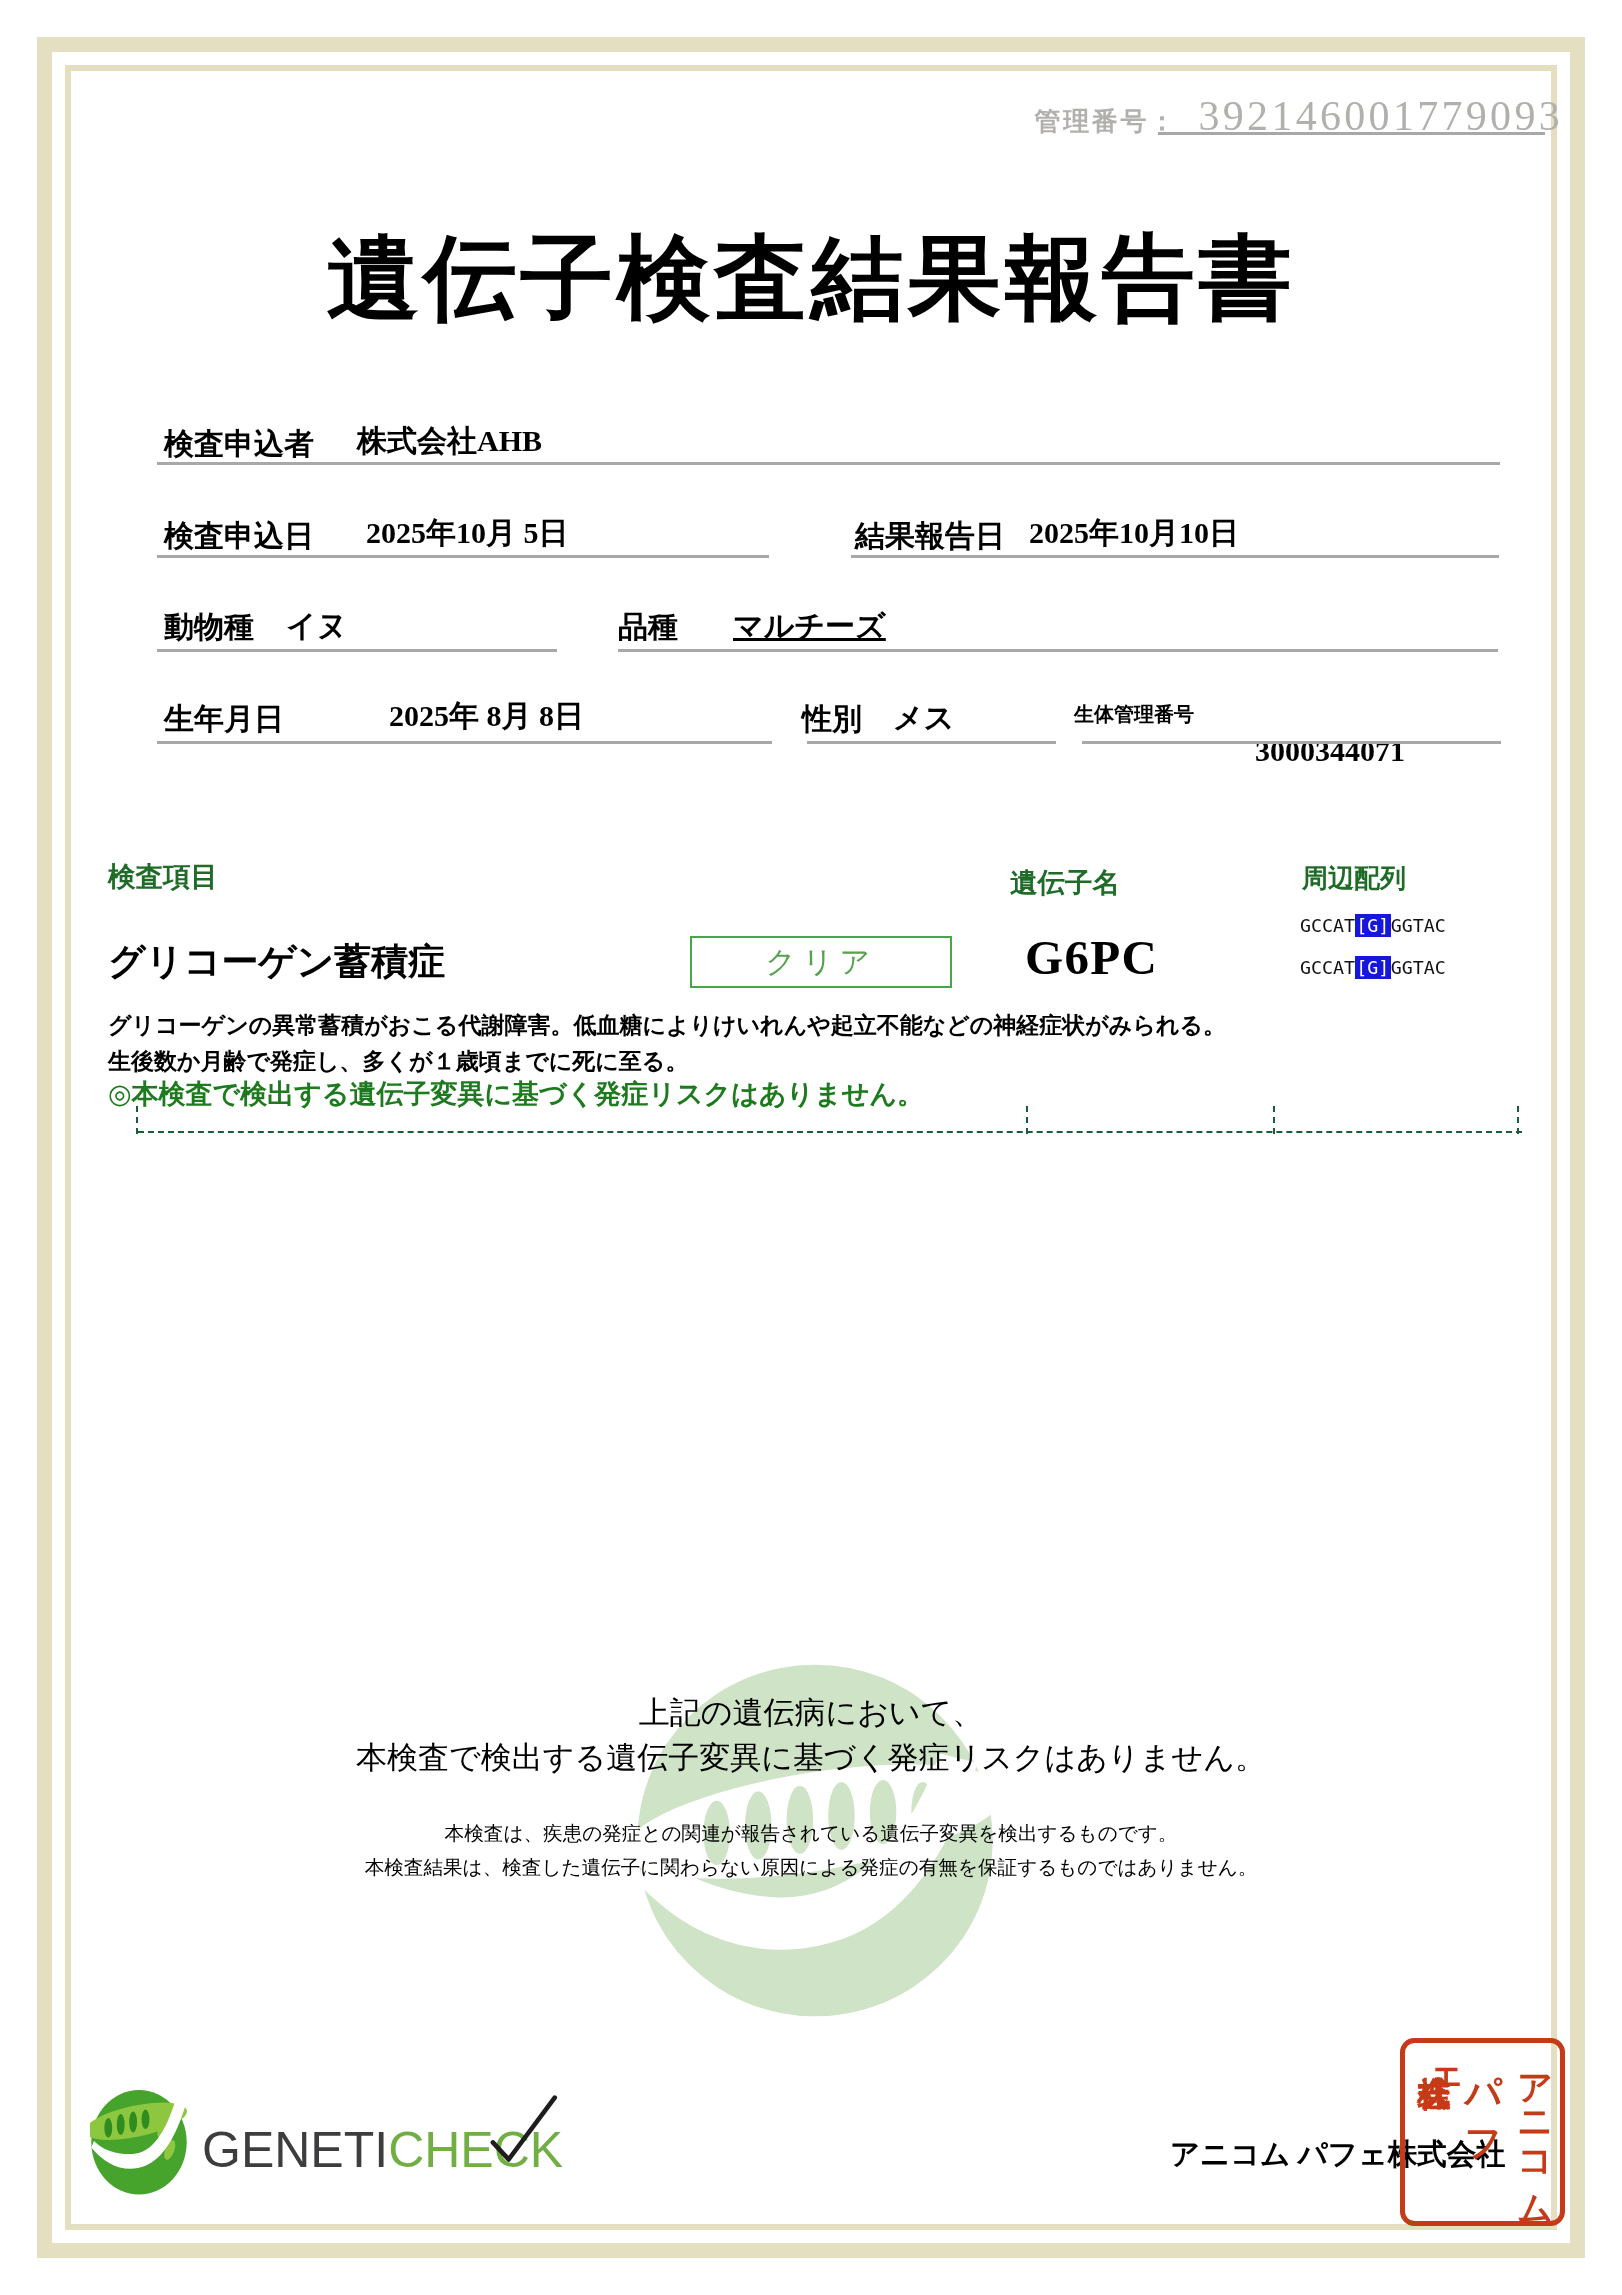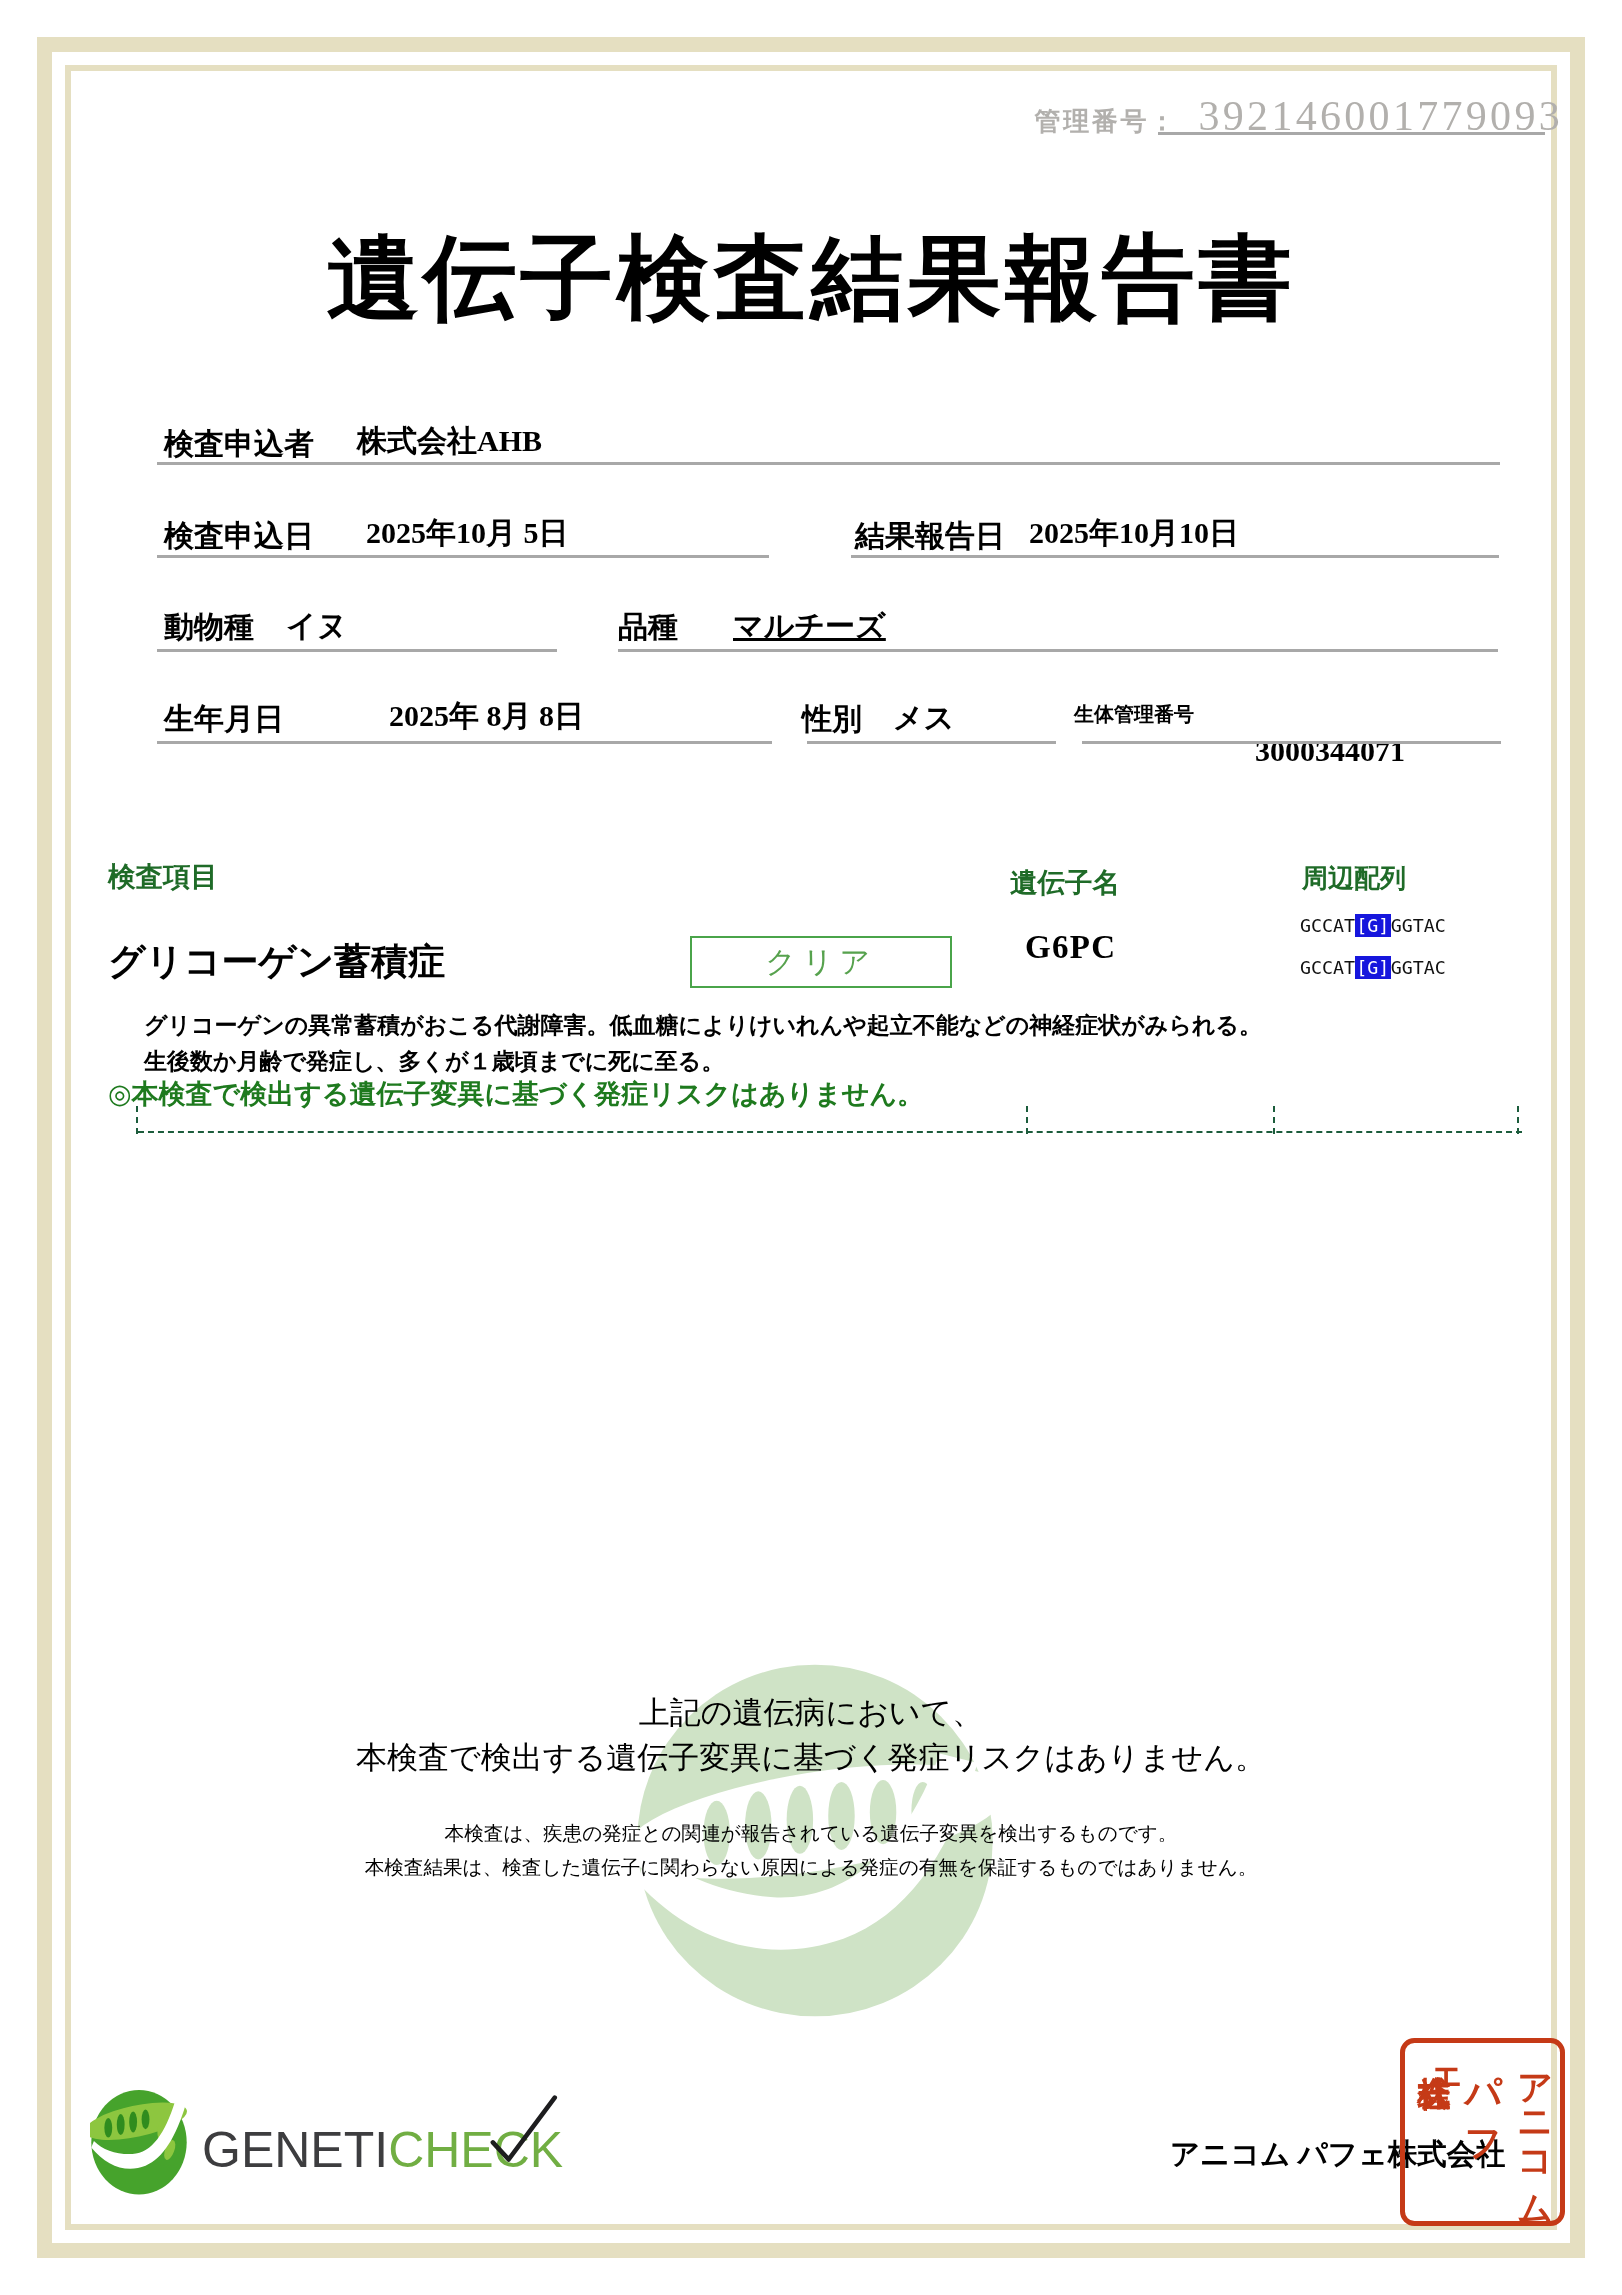--- a/index.html
+++ b/index.html
@@ -29,24 +29,24 @@
          font-size:93px;font-weight:bold;letter-spacing:3.9px;}
   
   .flabel{position:absolute;font-size:30px;font-weight:bold;white-space:nowrap;}
   .fvalue{position:absolute;font-size:30px;font-weight:bold;white-space:nowrap;}
   
   .green-h{position:absolute;font-size:27.5px;font-weight:bold;color:var(--green-dark);white-space:nowrap;}
   .disease{position:absolute;font-size:37px;font-weight:bold;white-space:nowrap;}
   .result-box{position:absolute;left:690px;top:936px;width:262px;height:52px;
               border:2.6px solid var(--green-result-border);display:flex;align-items:center;justify-content:center;}
   .result-box span{font-size:30px;color:var(--green-result-text);letter-spacing:6.5px;}
-  .gene{position:absolute;font-size:33px;font-weight:bold;letter-spacing:1.3px;}
+  .gene{position:absolute;font-size:49px;font-weight:bold;letter-spacing:1.3px;}
   .seq{position:absolute;font-family:"DejaVu Sans Mono",monospace;font-size:18.3px;white-space:nowrap;color:#111;}
   .seq .var{background:var(--highlight-blue);color:#ffffff;padding:0.7px 1.3px;}
-  .desc{position:absolute;font-size:23px;font-weight:bold;white-space:nowrap;margin-left:36px;}
+  .desc{position:absolute;font-size:23px;font-weight:bold;white-space:nowrap;}
   .risk{position:absolute;font-size:27px;font-weight:bold;color:var(--green-risk);white-space:nowrap;}
   .vdash{position:absolute;top:1106px;height:27.5px;width:0;border-left:2px dashed var(--green-dashed);}
   .hdash{position:absolute;top:1131px;left:138px;width:1384px;height:0;border-top:2.6px dashed var(--green-dashed);}
   
   .sum1{position:absolute;top:1692px;left:0;width:1622px;text-align:center;font-size:31px;
         font-family:"Liberation Sans","DejaVu Sans",sans-serif;}
   .sum2{position:absolute;top:1737px;left:0;width:1622px;text-align:center;font-size:31px;
         font-family:"Liberation Sans","DejaVu Sans",sans-serif;}
   .disc{position:absolute;left:0;width:1622px;text-align:center;font-size:19.6px;
         font-family:"Liberation Sans","DejaVu Sans",sans-serif;}

